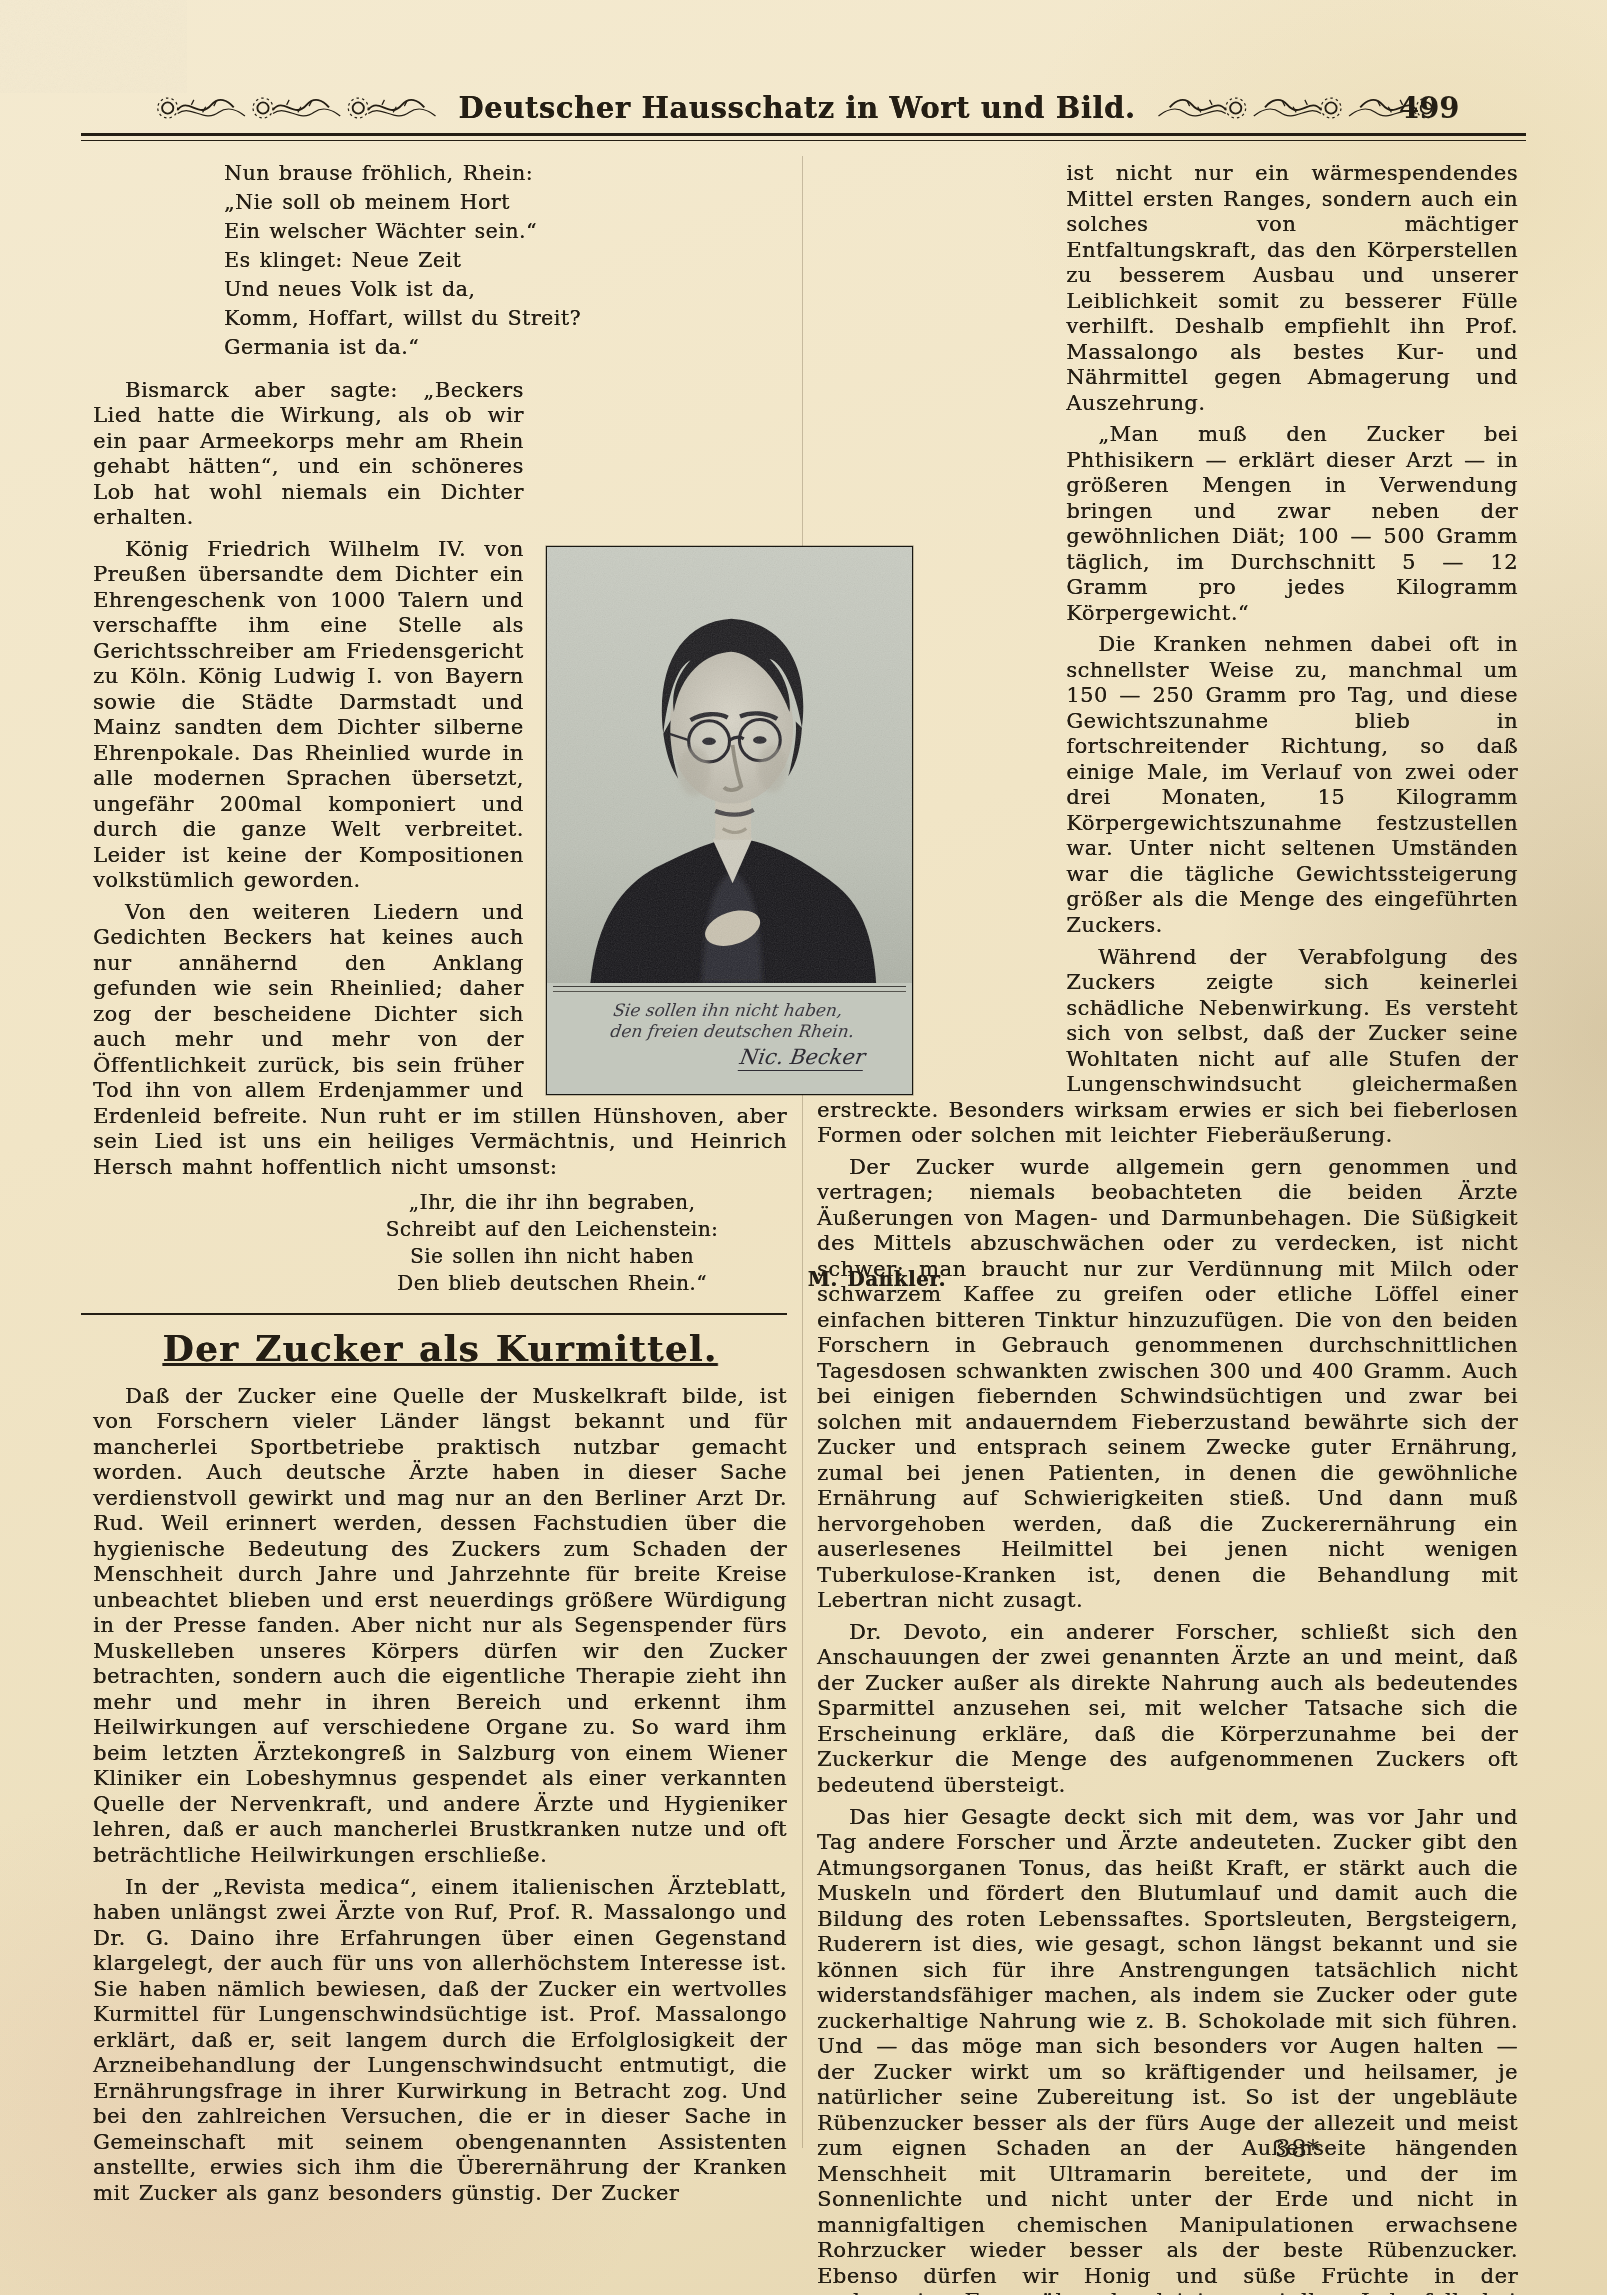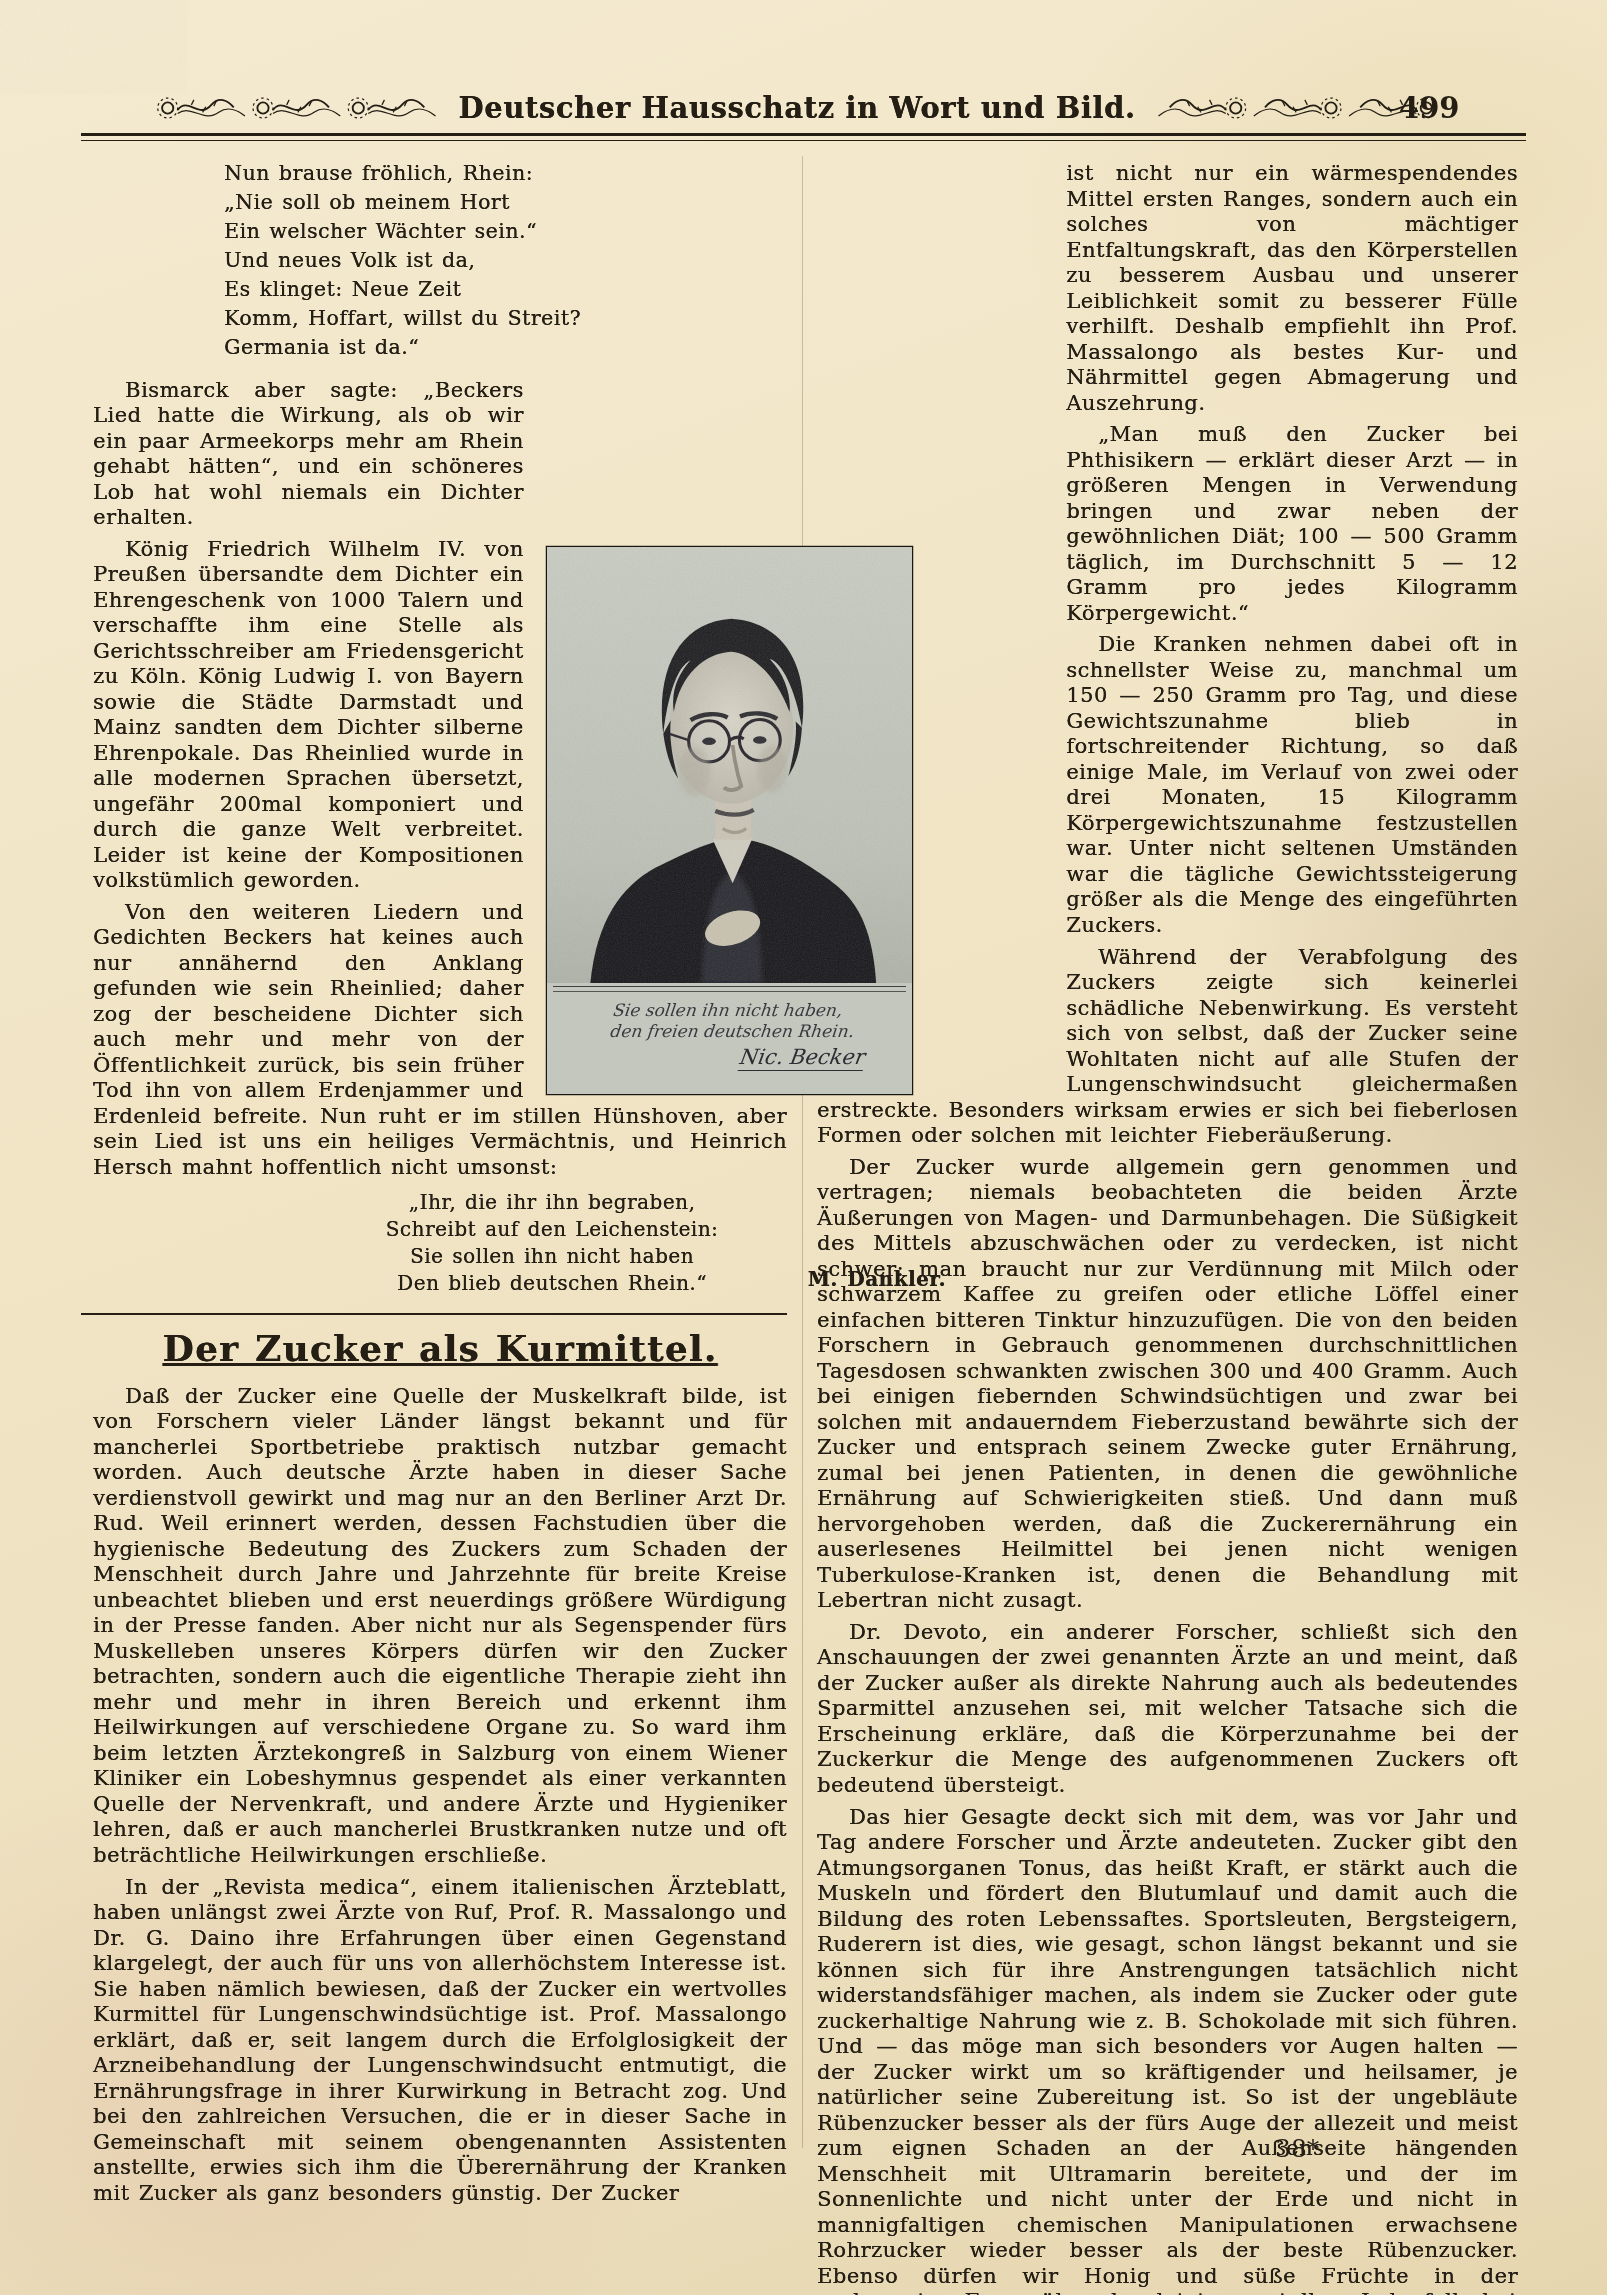--- a/index.html
+++ b/index.html
@@ -114,22 +114,22 @@
   <div class="divider"></div>
 
   <div class="col col-left">
     <div class="spacer-l"></div>
 
     <div class="poem">
       <div class="stanza">
         <div>Nun brause fröhlich, Rhein:</div>
         <div>„Nie soll ob meinem Hort</div>
         <div>Ein welscher Wächter sein.“</div>
+        <div>Es klinget: Neue Zeit</div>
         <div>Und neues Volk ist da,</div>
-        <div>Es klinget: Neue Zeit</div>
         <div>Komm, Hoffart, willst du Streit?</div>
         <div>Germania ist da.“</div>
       </div>
     </div>
 
     <p>Bismarck aber sagte: „Beckers Lied hatte die Wirkung, als ob wir ein paar Armeekorps mehr am Rhein gehabt hätten“, und ein schöneres Lob hat wohl niemals ein Dichter erhalten.</p>
     <p>König Friedrich Wilhelm IV. von Preußen übersandte dem Dichter ein Ehrengeschenk von 1000 Talern und verschaffte ihm eine Stelle als Gerichtsschreiber am Friedensgericht zu Köln. König Ludwig I. von Bayern sowie die Städte Darmstadt und Mainz sandten dem Dichter silberne Ehrenpokale. Das Rheinlied wurde in alle modernen Sprachen übersetzt, ungefähr 200mal komponiert und durch die ganze Welt verbreitet. Leider ist keine der Kompositionen volkstümlich geworden.</p>
     <p>Von den weiteren Liedern und Gedichten Beckers hat keines auch nur annähernd den Anklang gefunden wie sein Rheinlied; daher zog der bescheidene Dichter sich auch mehr und mehr von der Öffentlichkeit zurück, bis sein früher Tod ihn von allem Erdenjammer und Erdenleid befreite. Nun ruht er im stillen Hünshoven, aber sein Lied ist uns ein heiliges Vermächtnis, und Heinrich Hersch mahnt hoffentlich nicht umsonst:</p>
 
     <div class="bquote">

